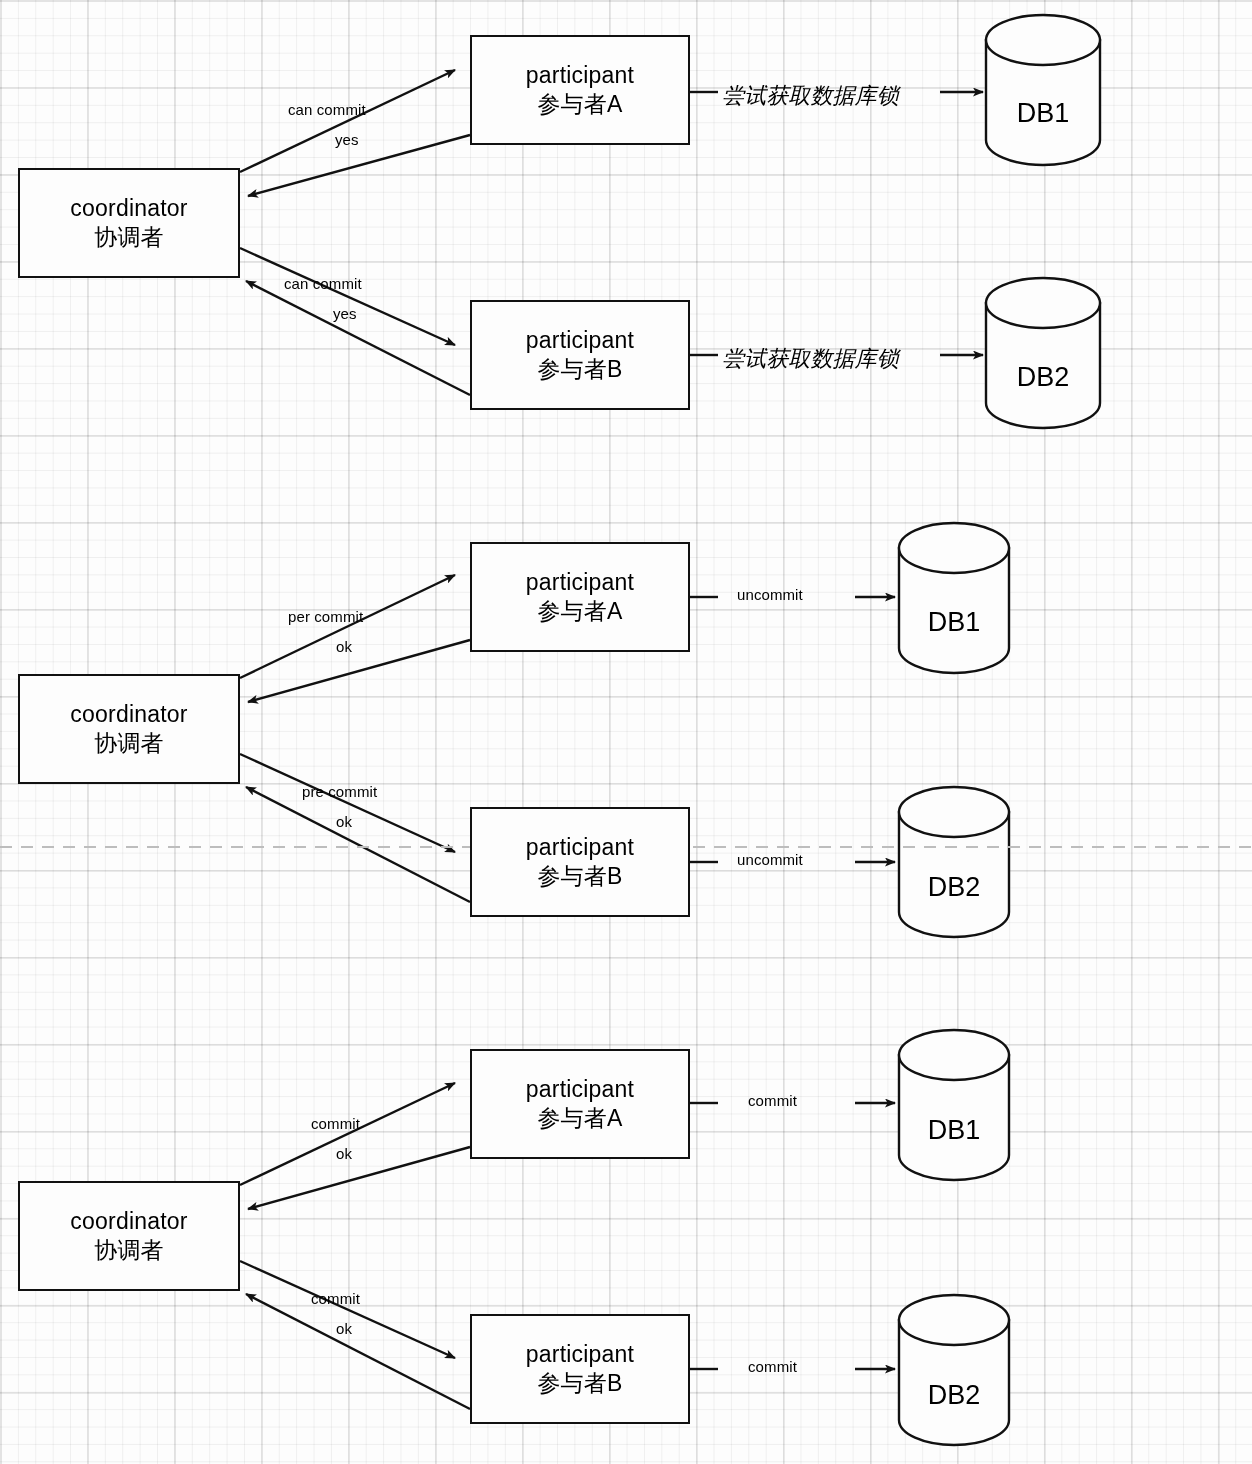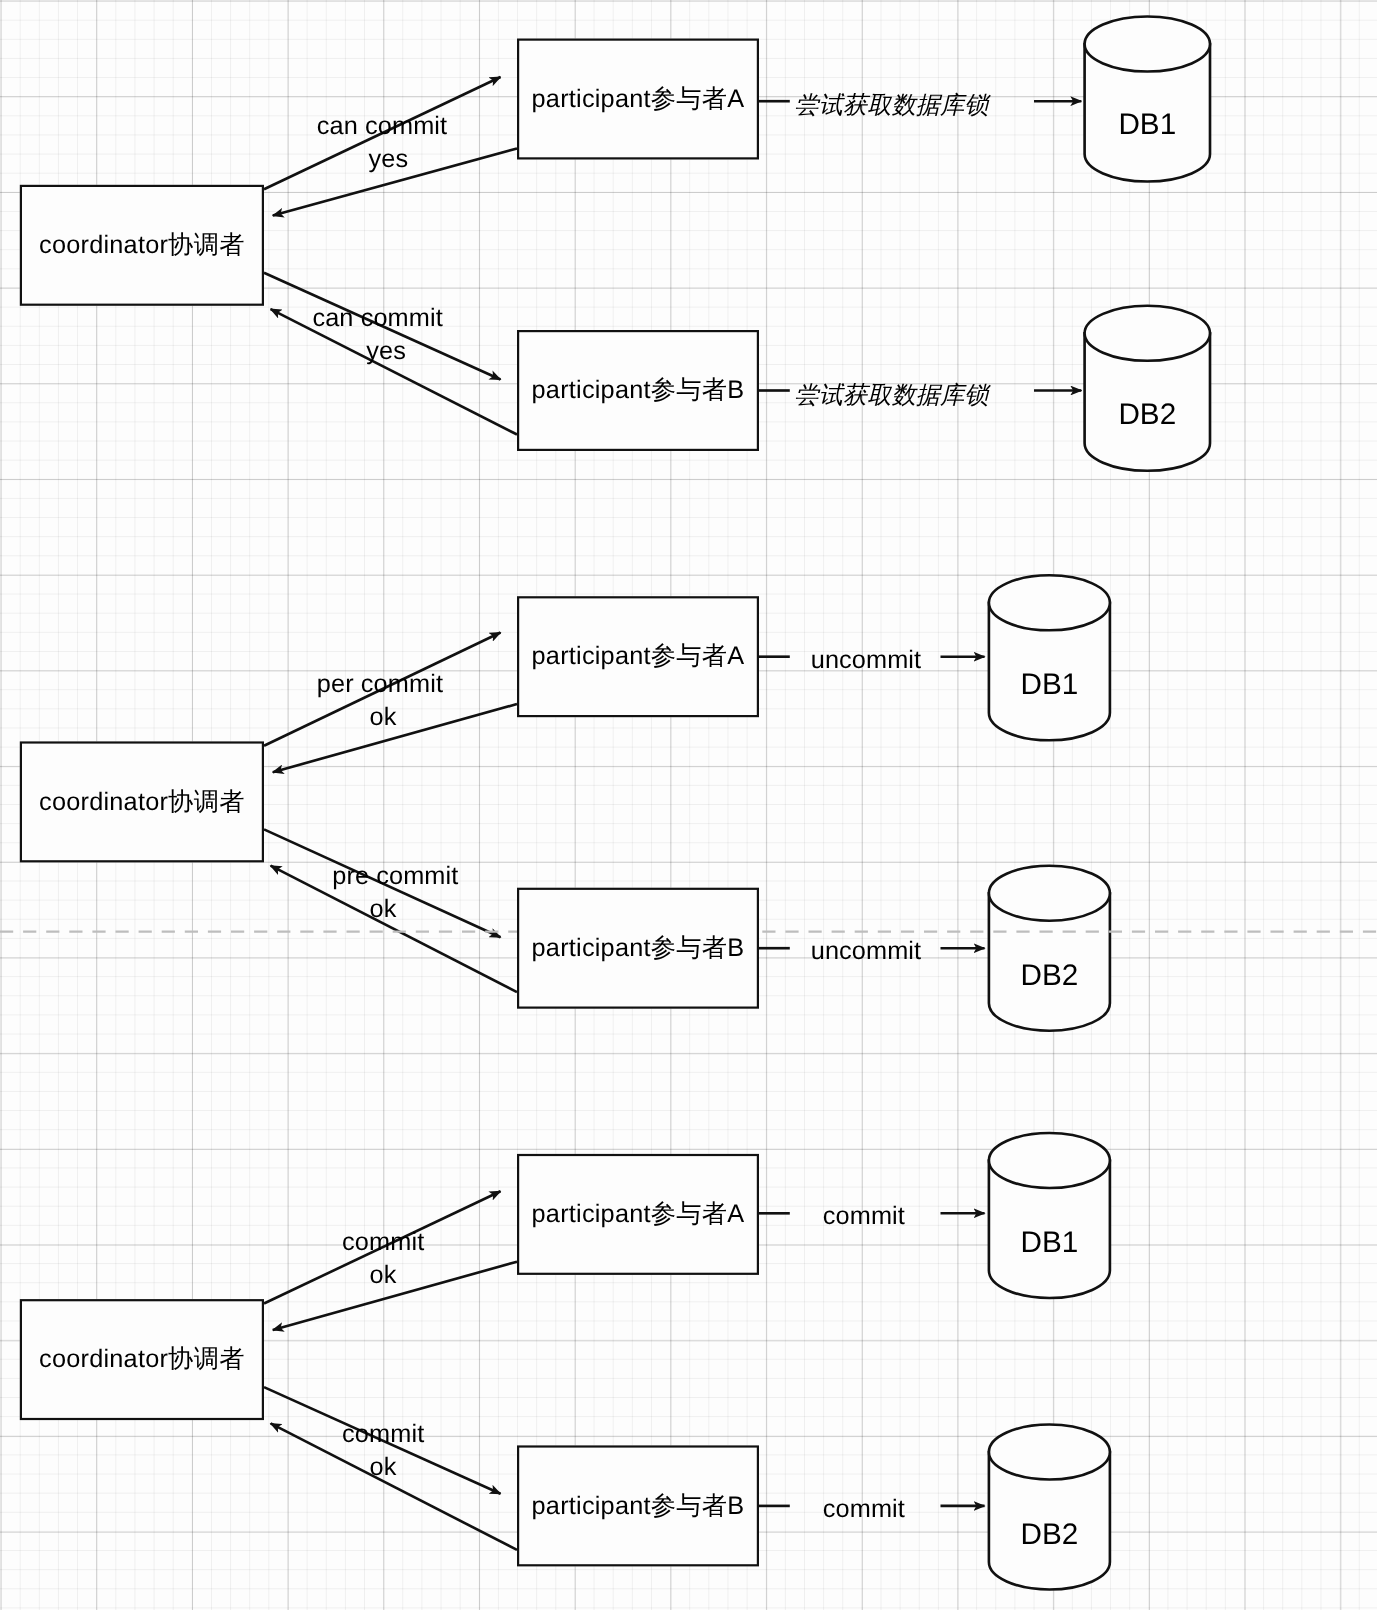--- a/index.html
+++ b/index.html
@@ -31,40 +31,40 @@
     left: 0; top: 0;
     width: 1252px;
     height: 1464px;
   }
   .node-box {
     position: absolute;
     box-sizing: border-box;
     border: 2.5px solid #111111;
     background: #fdfdfd;
     display: flex;
-    flex-direction: row;
+    flex-direction: column;
     align-items: center;
     justify-content: center;
     font-size: 23px;
     line-height: 1.28;
     color: #000000;
     text-align: center;
     letter-spacing: 0.2px;
   }
   .db-label {
     position: absolute;
     font-size: 27px;
     color: #000000;
     text-align: center;
     white-space: nowrap;
     transform: translate(-50%, -50%);
   }
   .edge-label {
     position: absolute;
-    font-size: 23px;
+    font-size: 15px;
     color: #000000;
     white-space: nowrap;
     background: transparent;
     letter-spacing: 0.1px;
   }
   .edge-label.cn {
     font-size: 22px;
     font-style: italic;
   }
 </style>

